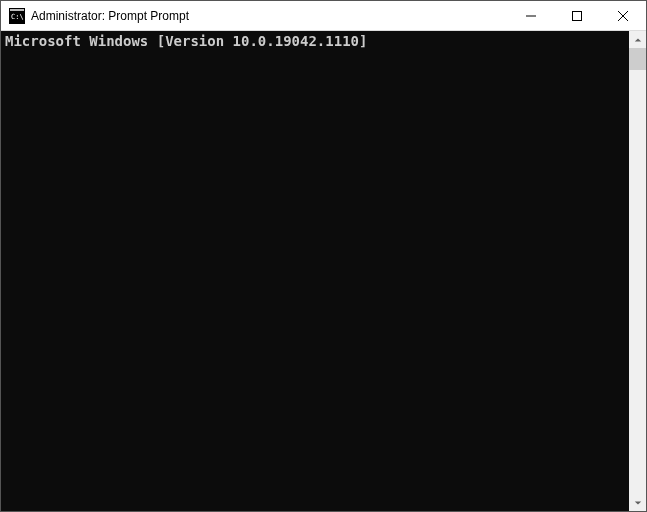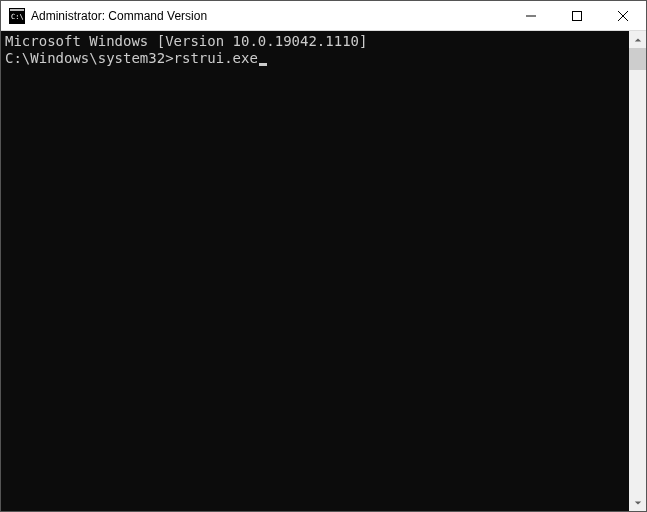--- a/index.html
+++ b/index.html
@@ -68,20 +68,21 @@
       stroke: #000;
       stroke-width: 1;
       fill: none;
     }
     .content-area {
       flex: 1;
       display: flex;
       background: #15803d;
       position: relative;
       overflow: hidden;
+      font-weight: bold;
     }
     .terminal {
       flex: 1;
       background: #0c0c0c;
       color: #cccccc;
       font-family: Consolas, "Lucida Console", monospace;
       font-size: 14px;
       line-height: 17px;
       padding: 2px 4px;
       white-space: pre;
@@ -140,42 +141,42 @@
 
 <div class="window">
   <div class="titlebar">
     <div class="titlebar-icon">
       <svg viewBox="0 0 16 16">
         <rect x="0" y="0" width="16" height="16" fill="#000"></rect>
         <rect x="1" y="1" width="14" height="2" fill="#bbb"></rect>
         <text x="2" y="11" font-size="7" fill="#fff" font-family="monospace">C:\</text>
       </svg>
     </div>
-    <div class="titlebar-title">Administrator: Command Version</div>
+    <div class="titlebar-title">Administrator: Prompt Prompt</div>
     <div class="window-controls">
       <button class="win-btn">
         <svg viewBox="0 0 10 10">
             <line x1="0" y1="5" x2="10" y2="5"></line>
           </svg>
       </button>
       <button class="win-btn">
         <svg viewBox="0 0 10 10">
             <rect x="0.5" y="0.5" width="9" height="9"></rect>
           </svg>
       </button>
       <button class="win-btn close">
         <svg viewBox="0 0 10 10">
             <line x1="0" y1="0" x2="10" y2="10"></line>
             <line x1="10" y1="0" x2="0" y2="10"></line>
           </svg>
       </button>
     </div>
   </div>
   <div class="content-area">
-    <div class="terminal"><span class="terminal-line">Microsoft Windows [Version 10.0.19042.1110]</span><span class="terminal-line"></span><span class="prompt-line"><span>C:\Windows\system32&gt;</span><span>rstrui.exe</span><span class="cursor"></span></span></div>
+    <div class="terminal"><span class="terminal-line">Microsoft Windows [Version 10.0.19042.1110]</span><span class="terminal-line"></span></div>
     <div class="scrollbar">
       <div class="scroll-btn">
         <svg viewBox="0 0 10 10">
             <path d="M1 7 L5 3 L9 7 Z"></path>
           </svg>
       </div>
       <div class="scroll-track">
         <div class="scroll-thumb"></div>
       </div>
       <div class="scroll-btn">

